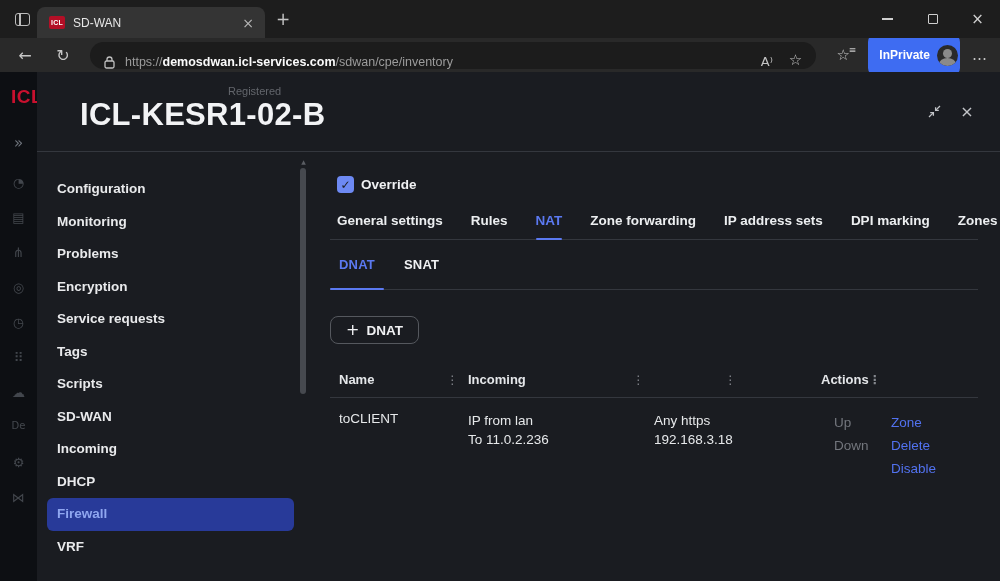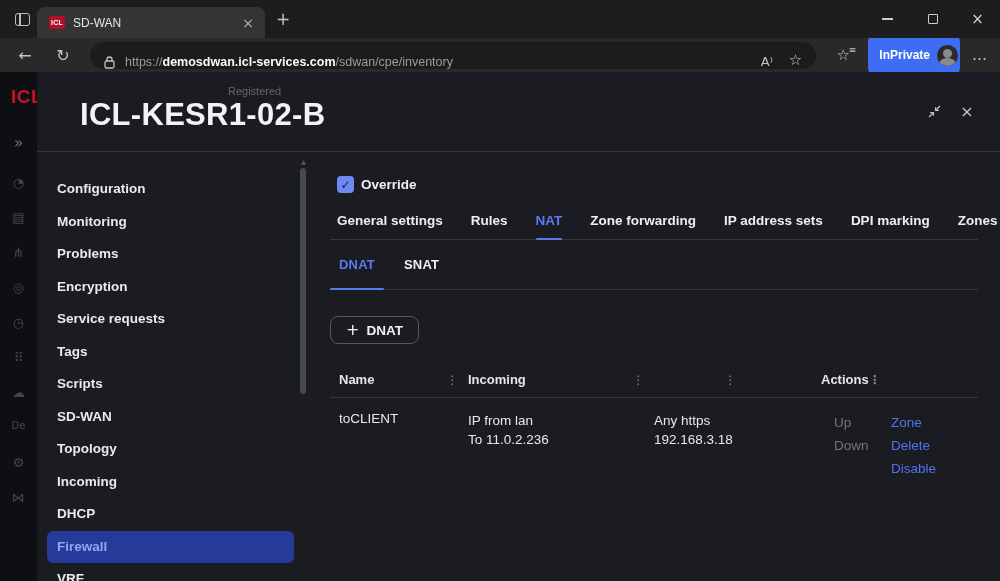--- a/index.html
+++ b/index.html
@@ -188,21 +188,20 @@
 
         <div class="side">
           <div class="side-item">Configuration</div>
           <div class="side-item">Monitoring</div>
           <div class="side-item">Problems</div>
           <div class="side-item">Encryption</div>
           <div class="side-item">Service requests</div>
           <div class="side-item">Tags</div>
           <div class="side-item">Scripts</div>
           <div class="side-item">SD-WAN</div>
-          <div class="side-item">Topology</div>
           <div class="side-item">Incoming</div>
           <div class="side-item">DHCP</div>
           <div class="side-item active">Firewall</div>
           <div class="side-item">VRF</div>
           <div class="side-scroll">
             <span class="arrow g">▲</span>
             <span class="thumb"></span>
           </div>
         </div>
 

